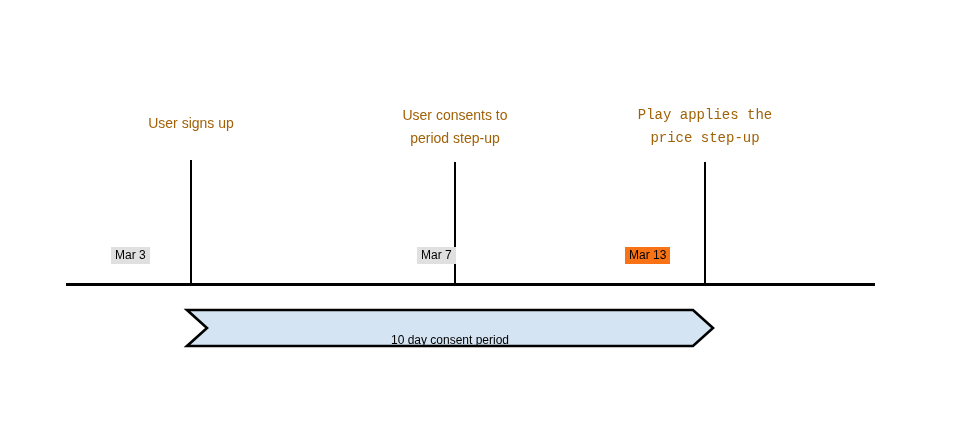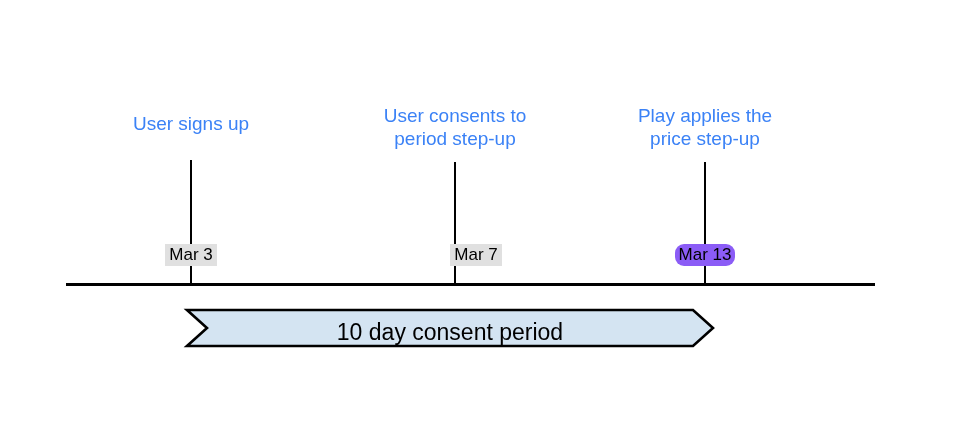--- a/index.html
+++ b/index.html
@@ -39,39 +39,39 @@
     top: 0;
     width: 0;
     height: 446px;
   }
 
   .event-caption {
     position: absolute;
     left: -130px;
     width: 260px;
     text-align: center;
-    font-size: 19px;
+    font-size: 14px;
     line-height: 23px;
-    color: #3b82f6;
+    color: #a16207;
     white-space: pre-line;
   }
 
   .event-stem {
     position: absolute;
     left: -1px;
     width: 2px;
     background: #000000;
   }
 
   .event-date {
     position: absolute;
     left: -80px;
     width: 160px;
-    text-align: center;
-    font-size: 17px;
+    text-align: left;
+    font-size: 12px;
     line-height: 24px;
   }
   .event-date > span {
     background: #e0e0e0;
     padding: 1px 4px 2px 4px;
     color: #000000;
   }
 
   
   .banner {
@@ -83,27 +83,27 @@
   }
   .banner svg {
     display: block;
     width: 526px;
     height: 36px;
     overflow: visible;
   }
   .banner-label {
     position: absolute;
     left: 0;
-    top: 4px;
+    top: 12px;
     width: 526px;
     height: 36px;
     display: flex;
     align-items: center;
     justify-content: center;
-    font-size: 23px;
+    font-size: 12px;
     color: #000000;
     pointer-events: none;
   }
 </style>
 </head>
 <body>
 
 <div id="timeline-canvas">
 
   <div class="axis-line" style="background: rgb(0, 0, 0);"></div>
@@ -115,24 +115,24 @@
   </div>
 
   <div class="event" style="left:455px;">
     <div class="event-caption" style="top:104px;">User consents to
 period step-up</div>
     <div class="event-stem" style="top: 162px; height: 123px; background: rgb(0, 0, 0);"></div>
     <div class="event-date" style="top:243px;"><span style="background: rgb(224, 224, 224); margin-left: 42px;">Mar 7</span></div>
   </div>
 
   <div class="event" style="left:705px;">
-    <div class="event-caption" style="top:104px;">Play applies the
+    <div class="event-caption" style="top:104px;font-family:Liberation Mono, monospace;">Play applies the
 price step-up</div>
     <div class="event-stem" style="top: 162px; height: 123px; background: rgb(0, 0, 0);"></div>
-    <div class="event-date" style="top:243px;"><span style="background: #8b5cf6; border-radius: 9px;">Mar 13</span></div>
+    <div class="event-date" style="top:243px;"><span style="background: #f97316;">Mar 13</span></div>
   </div>
 
   <div class="banner">
     <svg viewBox="0 0 526 36" preserveAspectRatio="none">
       <polygon id="banner-shape" points="0,0 506,0 526,18 506,36 0,36 20,18" fill="#d4e4f2" stroke="#000000" stroke-width="2.6" stroke-linejoin="miter"></polygon>
     </svg>
     <div class="banner-label">10 day consent period</div>
   </div>
 
 </div>

